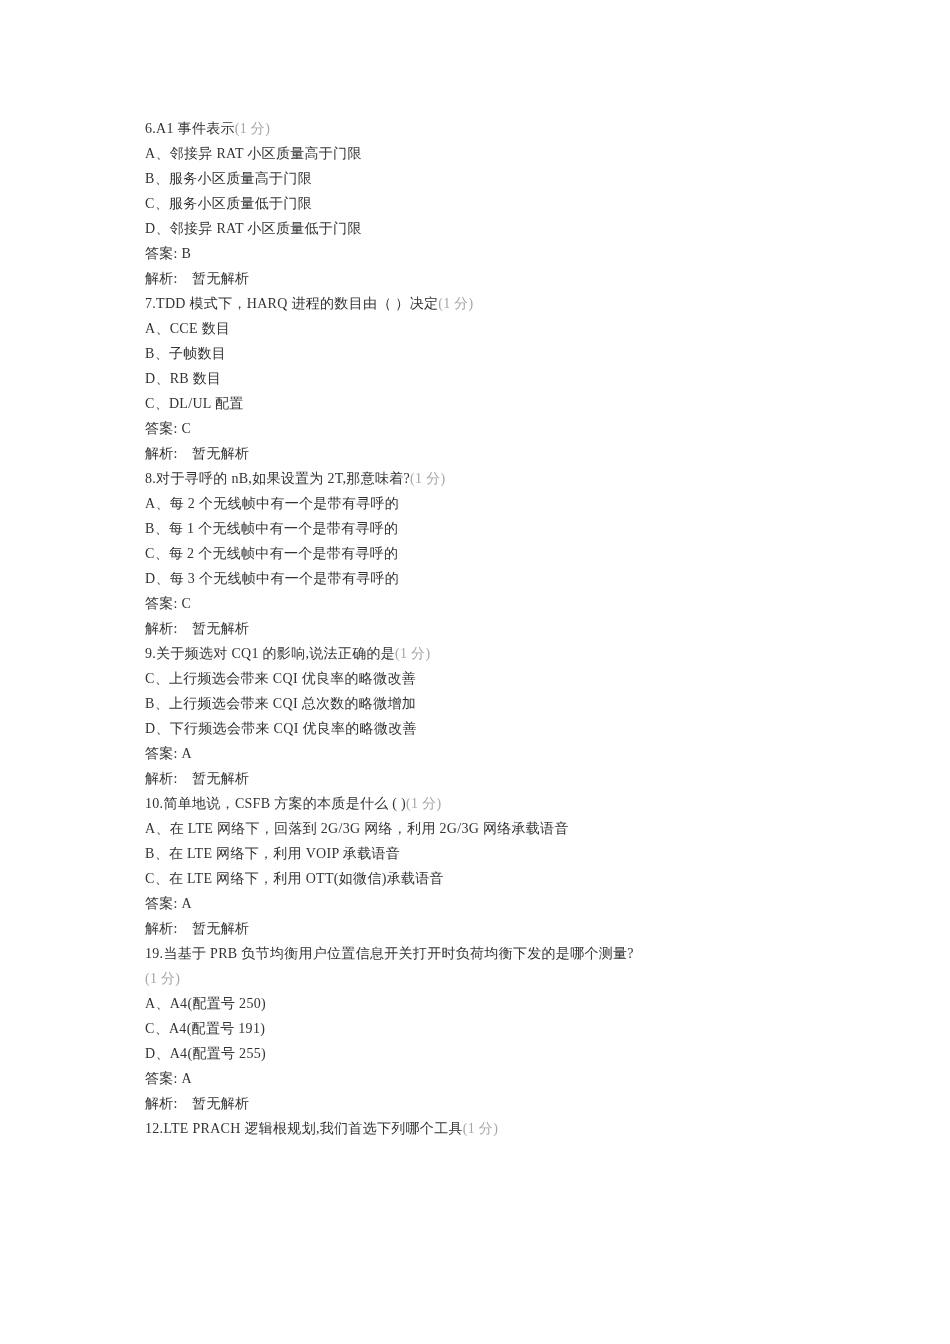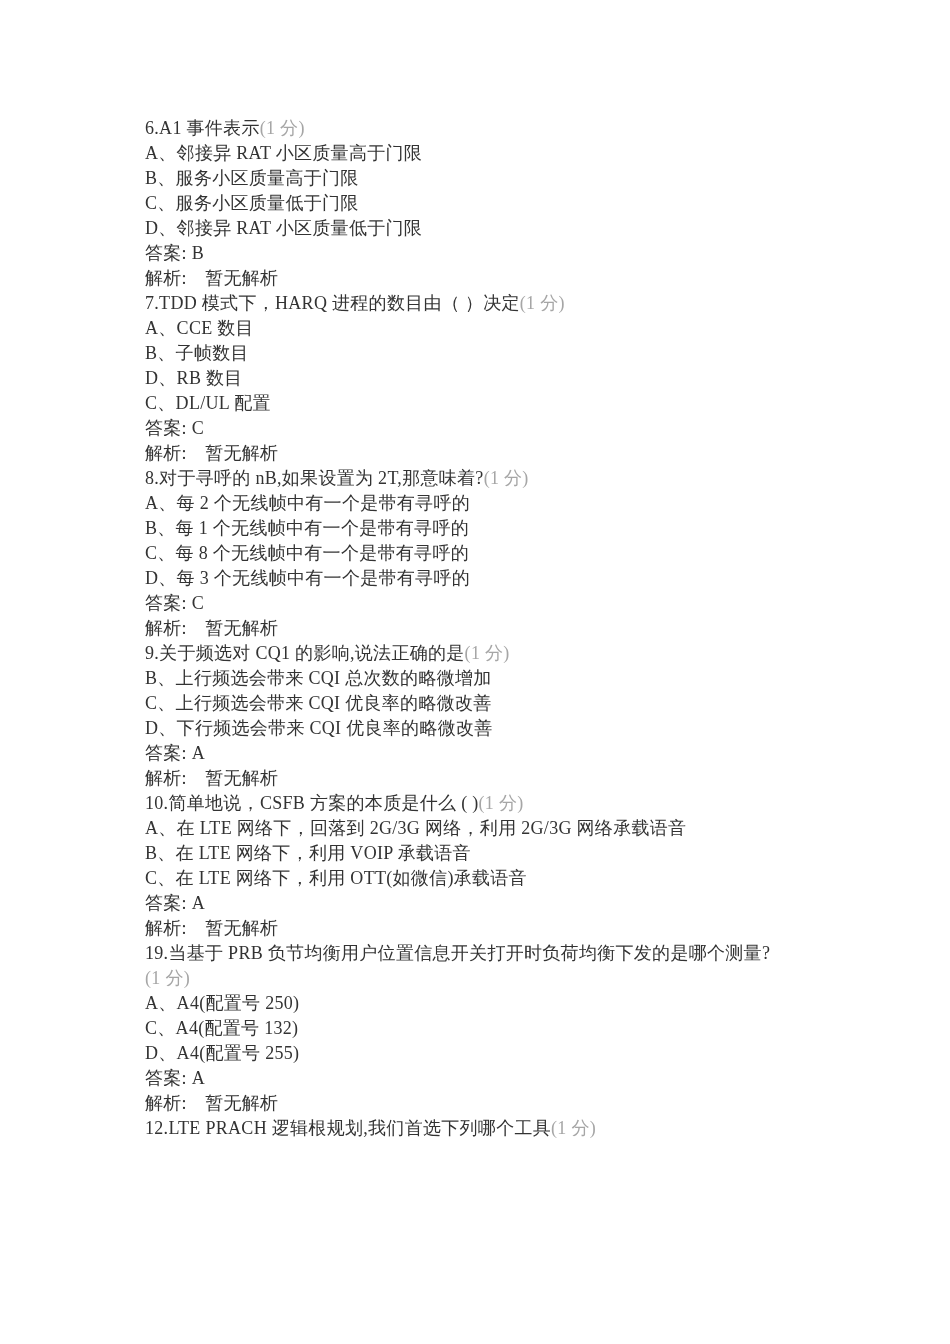--- a/index.html
+++ b/index.html
@@ -19,21 +19,21 @@
     font-family: "Liberation Serif", "DejaVu Serif", serif;
     color: var(--fg);
   }
   .doc {
     position: absolute;
     left: 145px;
     top: 116px;
     width: 772px;
   }
   .line {
-    font-size: 18px;
+    font-size: 14px;
     line-height: 25px;
     white-space: pre-wrap;
     letter-spacing: 0.3px;
   }
   .score {
     color: var(--score);
   }
 </style>
 </head>
 <body>
@@ -57,49 +57,49 @@
     <div class="line">D、RB 数目</div>
     <div class="line">C、DL/UL 配置</div>
     <div class="line">答案: C</div>
     <div class="line">解析:　暂无解析</div>
   </section>
 
   <section>
     <div class="line"><span>8.对于寻呼的 nB,如果设置为 2T,那意味着?</span><span class="score">(1 分)</span></div>
     <div class="line">A、每 2 个无线帧中有一个是带有寻呼的</div>
     <div class="line">B、每 1 个无线帧中有一个是带有寻呼的</div>
-    <div class="line">C、每 8 个无线帧中有一个是带有寻呼的</div>
+    <div class="line">C、每 2 个无线帧中有一个是带有寻呼的</div>
     <div class="line">D、每 3 个无线帧中有一个是带有寻呼的</div>
     <div class="line">答案: C</div>
     <div class="line">解析:　暂无解析</div>
   </section>
 
   <section>
     <div class="line"><span>9.关于频选对 CQ1 的影响,说法正确的是</span><span class="score">(1 分)</span></div>
+    <div class="line">C、上行频选会带来 CQI 优良率的略微改善</div>
     <div class="line">B、上行频选会带来 CQI 总次数的略微增加</div>
-    <div class="line">C、上行频选会带来 CQI 优良率的略微改善</div>
     <div class="line">D、下行频选会带来 CQI 优良率的略微改善</div>
     <div class="line">答案: A</div>
     <div class="line">解析:　暂无解析</div>
   </section>
 
   <section>
     <div class="line"><span>10.简单地说，CSFB 方案的本质是什么 ( )</span><span class="score">(1 分)</span></div>
     <div class="line">A、在 LTE 网络下，回落到 2G/3G 网络，利用 2G/3G 网络承载语音</div>
     <div class="line">B、在 LTE 网络下，利用 VOIP 承载语音</div>
     <div class="line">C、在 LTE 网络下，利用 OTT(如微信)承载语音</div>
     <div class="line">答案: A</div>
     <div class="line">解析:　暂无解析</div>
   </section>
 
   <section>
     <div class="line"><span>19.当基于 PRB 负节均衡用户位置信息开关打开时负荷均衡下发的是哪个测量?</span></div>
     <div class="line"><span class="score">(1 分)</span></div>
     <div class="line">A、A4(配置号 250)</div>
-    <div class="line">C、A4(配置号 132)</div>
+    <div class="line">C、A4(配置号 191)</div>
     <div class="line">D、A4(配置号 255)</div>
     <div class="line">答案: A</div>
     <div class="line">解析:　暂无解析</div>
   </section>
 
   <section>
     <div class="line"><span>12.LTE PRACH 逻辑根规划,我们首选下列哪个工具</span><span class="score">(1 分)</span></div>
   </section>
 
 </div>

